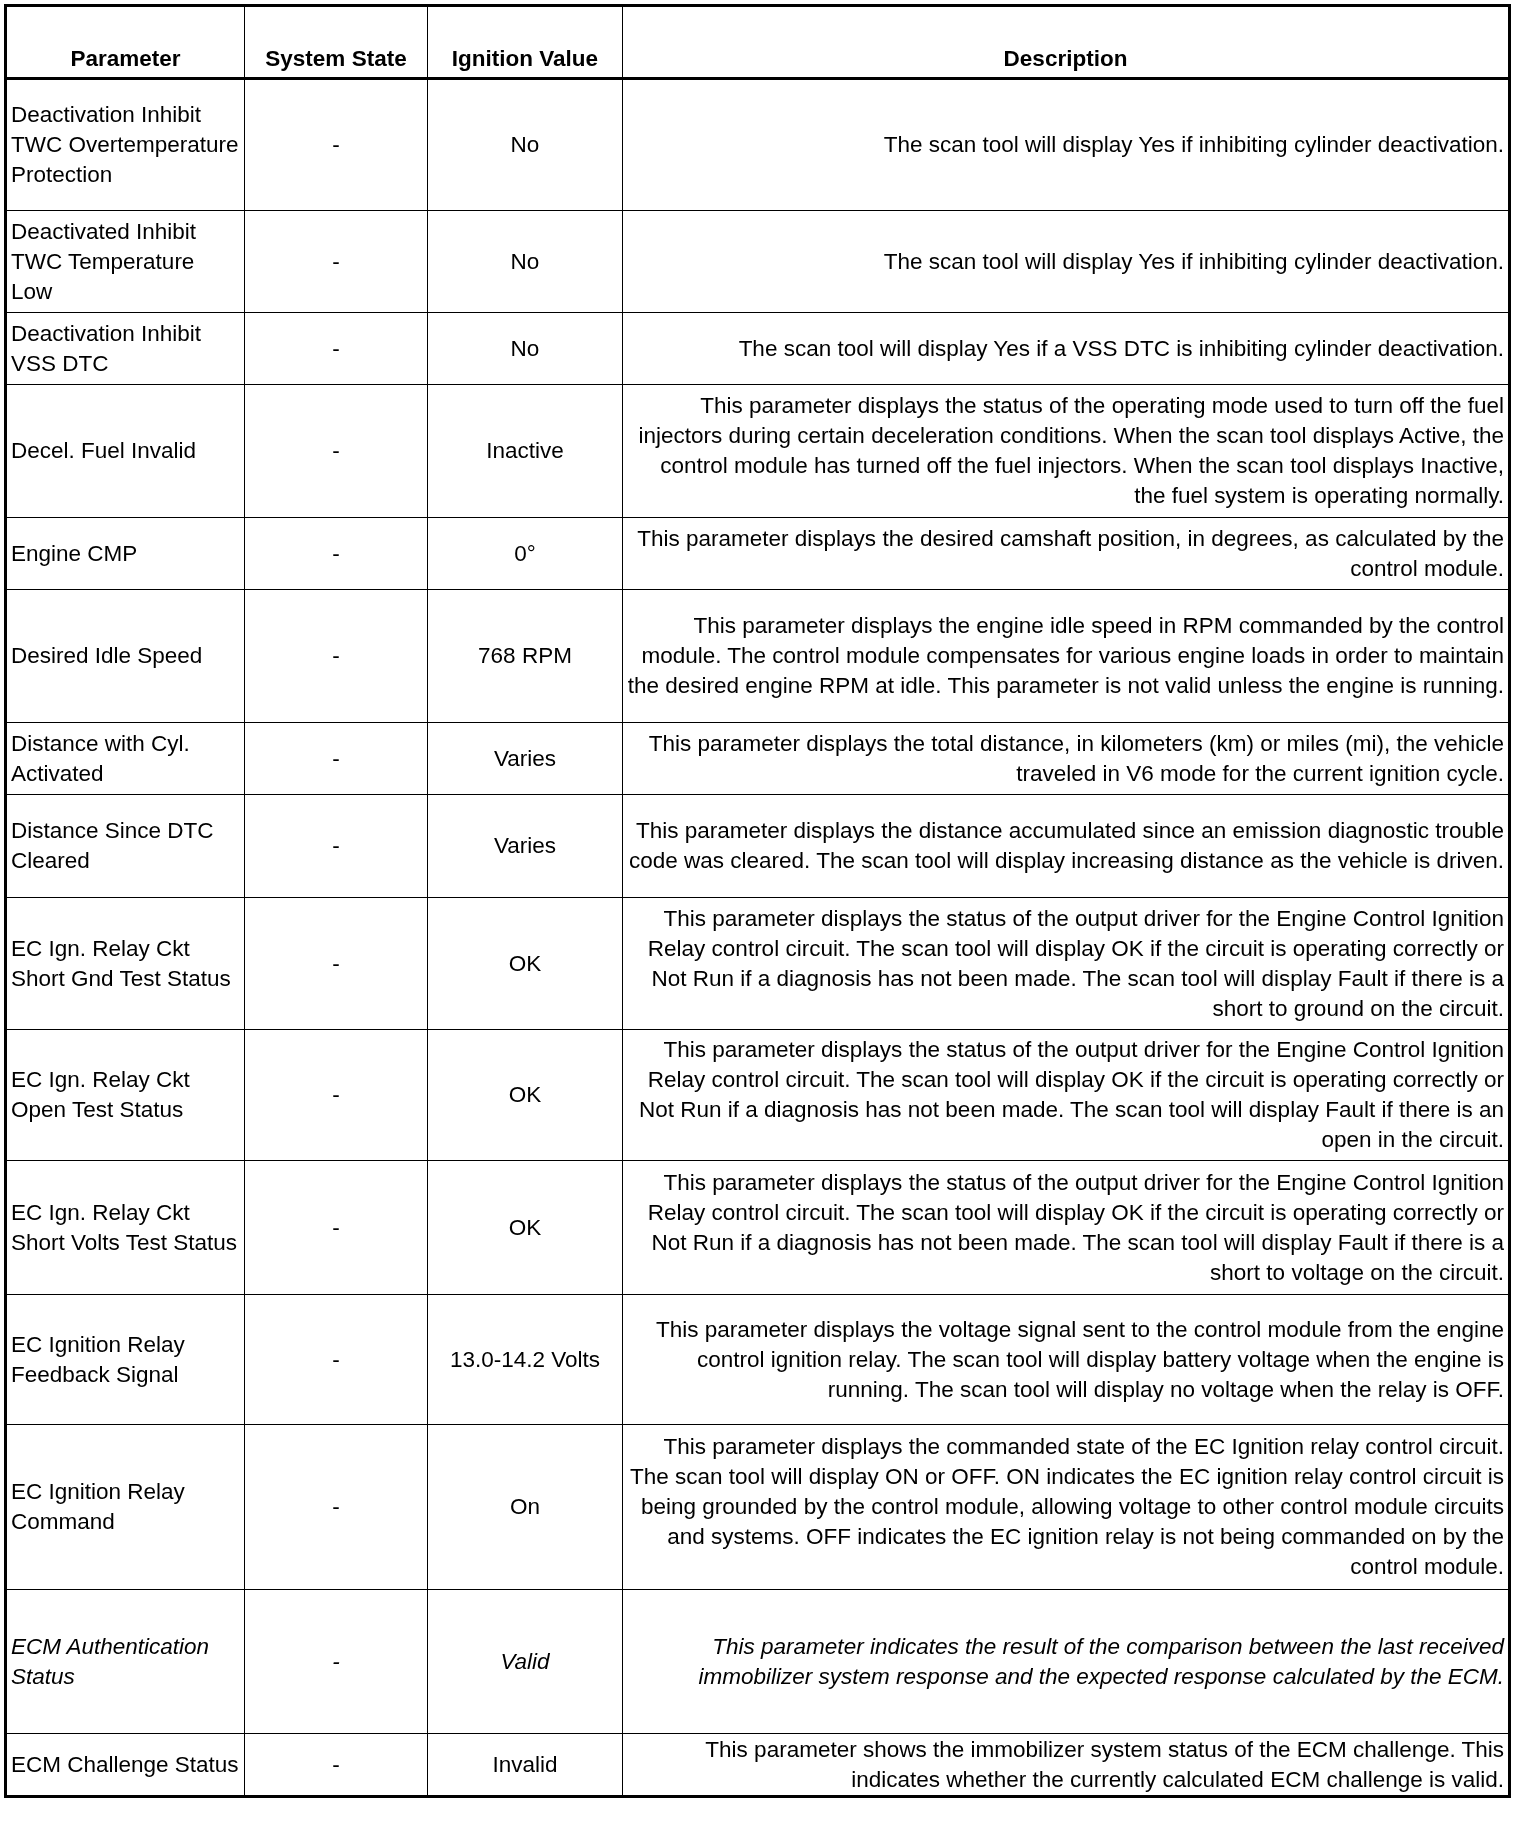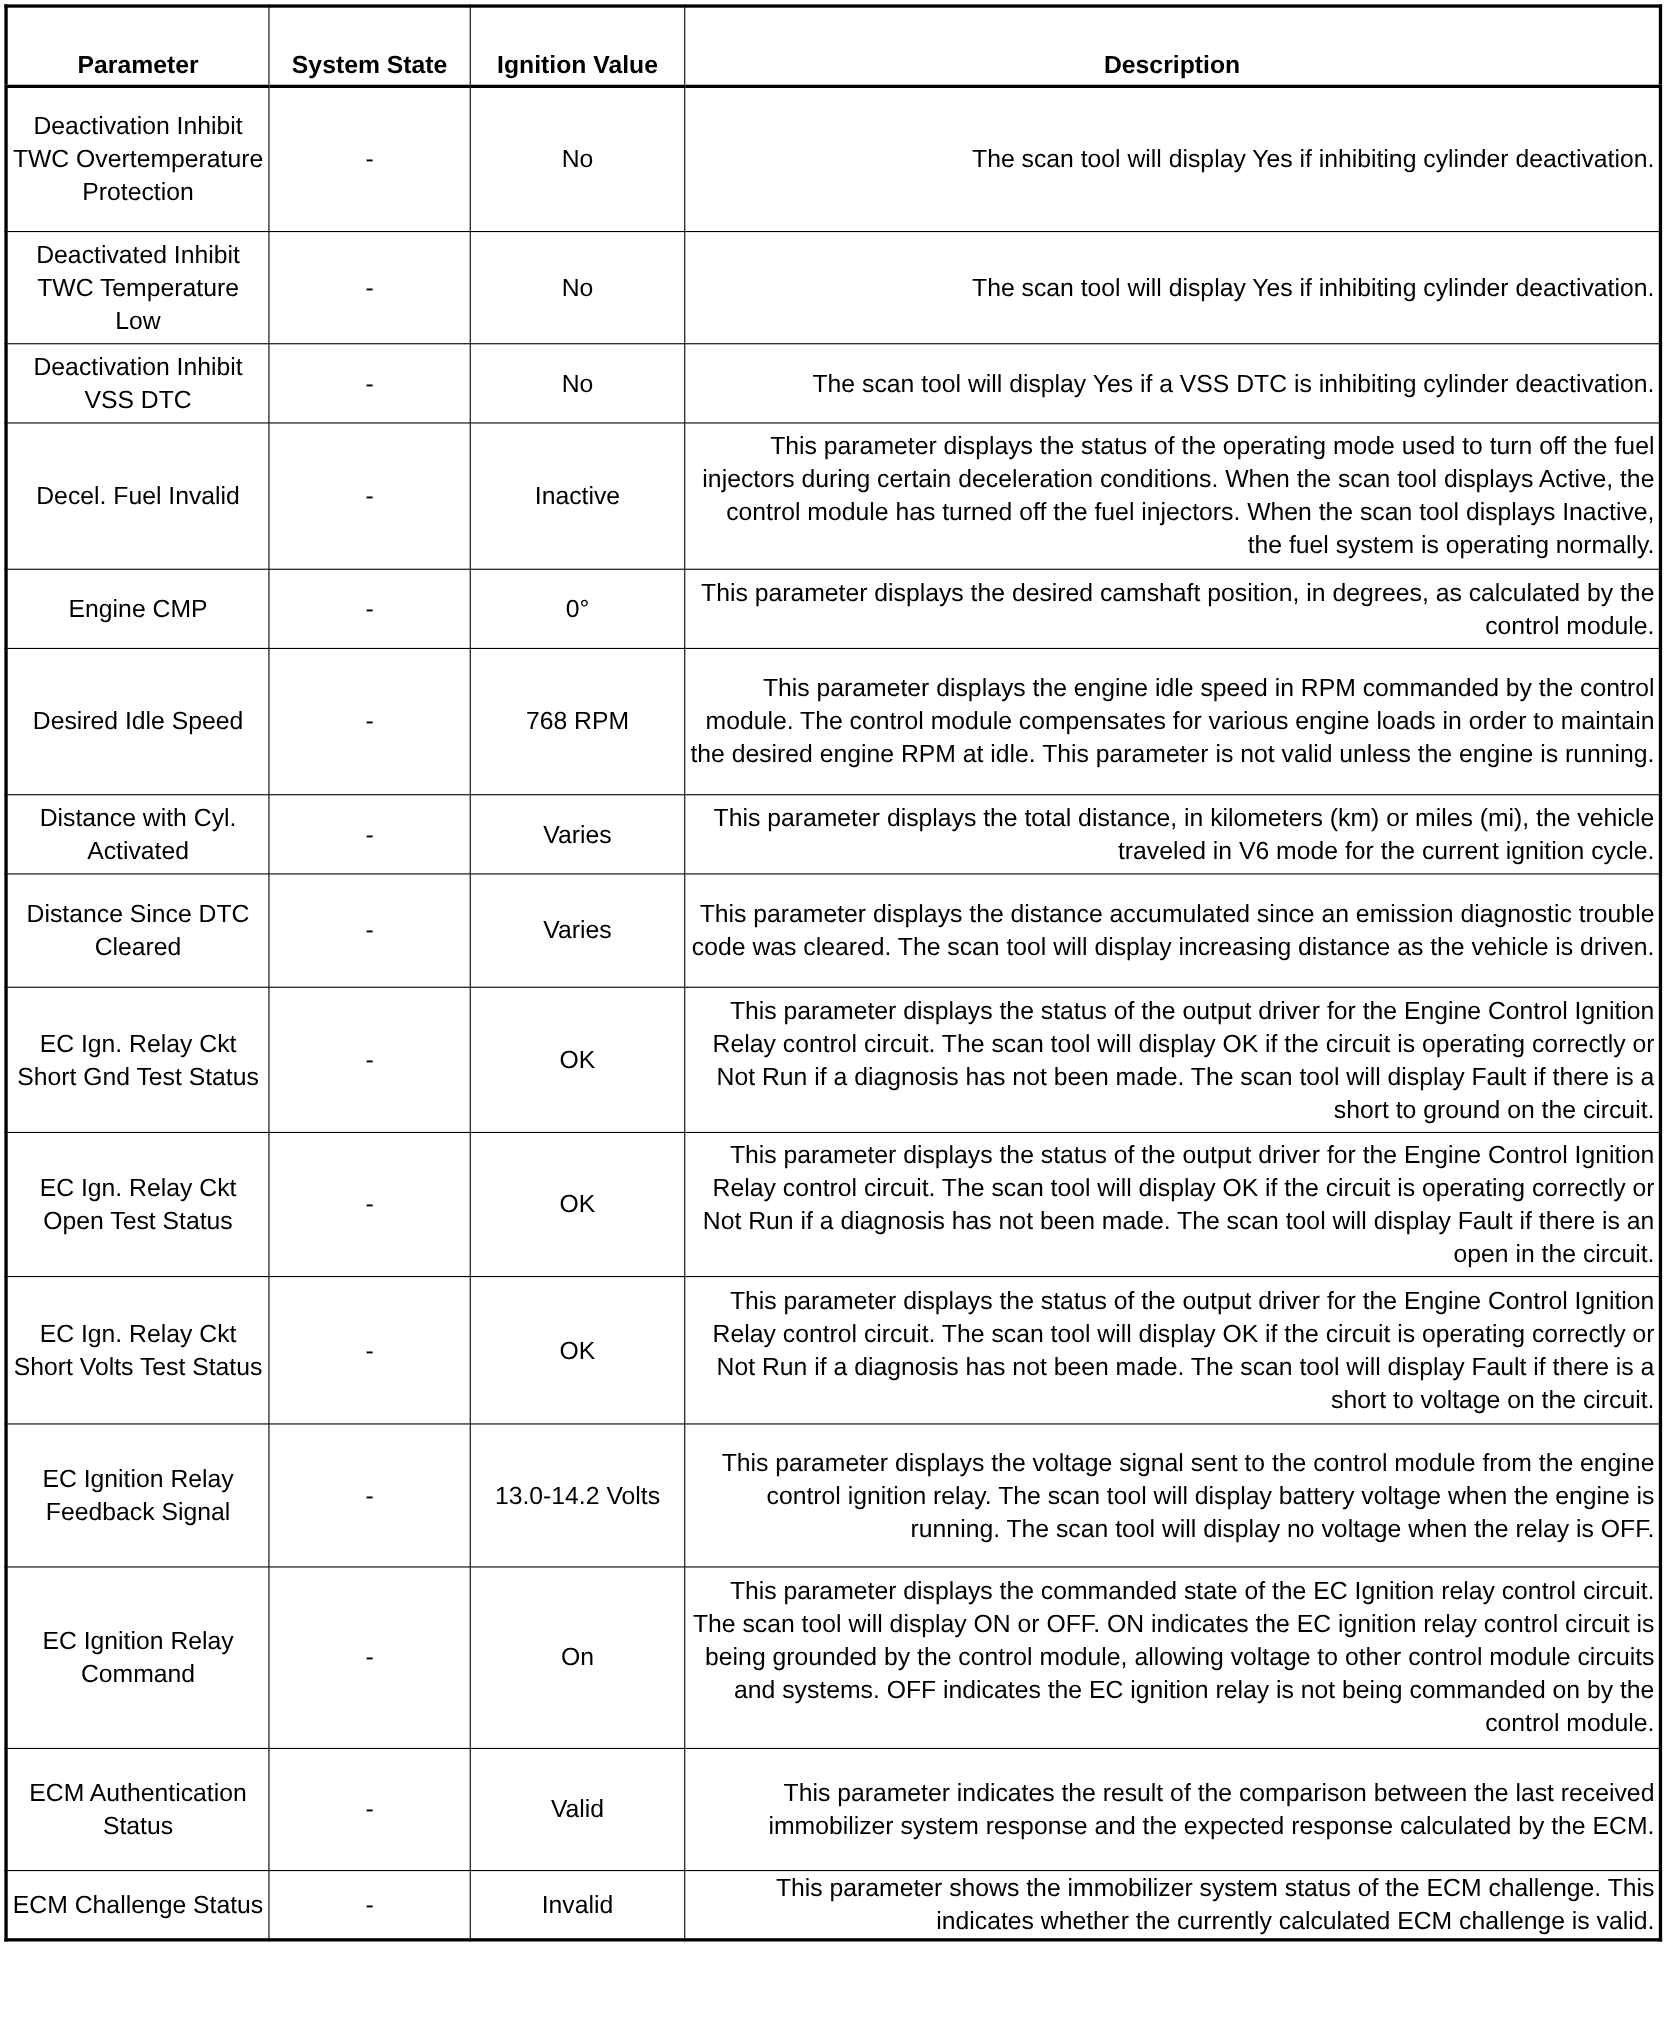--- a/index.html
+++ b/index.html
@@ -21,21 +21,21 @@
     vertical-align: middle;
     overflow: hidden;
   }
   .tbl thead th {
     font-weight: bold;
     vertical-align: bottom;
     padding-bottom: 4px;
     line-height: 28px;
     border-bottom: 3px solid #000;
   }
-  .tbl td.param { text-align: center; }
+  .tbl td.param { text-align: left; }
   .tbl td.state, .tbl td.value { text-align: center; }
   .tbl td.desc { text-align: right; }
   col.c1 { width: 239px; }
   col.c2 { width: 183px; }
   col.c3 { width: 195px; }
   col.c4 { width: 887px; }
 </style>
 </head>
 <body>
 
@@ -126,21 +126,21 @@
       <td class="state">-</td>
       <td class="value">13.0-14.2 Volts</td>
       <td class="desc">This parameter displays the voltage signal sent to the control module from the engine control ignition relay. The scan tool will display battery voltage when the engine is running. The scan tool will display no voltage when the relay is OFF.</td>
     </tr>
     <tr style="height: 165px;">
       <td class="param">EC Ignition Relay Command</td>
       <td class="state">-</td>
       <td class="value">On</td>
       <td class="desc">This parameter displays the commanded state of the EC Ignition relay control circuit. The scan tool will display ON or OFF. ON indicates the EC ignition relay control circuit is being grounded by the control module, allowing voltage to other control module circuits and systems. OFF indicates the EC ignition relay is not being commanded on by the control module.</td>
     </tr>
-    <tr style="height: 111px;">
+    <tr style="height: 144px; font-style: italic;">
       <td class="param">ECM Authentication Status</td>
       <td class="state">-</td>
       <td class="value">Valid</td>
       <td class="desc">This parameter indicates the result of the comparison between the last received immobilizer system response and the expected response calculated by the ECM.</td>
     </tr>
     <tr style="height: 63px; margin-left: 38px;">
       <td class="param">ECM Challenge Status</td>
       <td class="state">-</td>
       <td class="value">Invalid</td>
       <td class="desc">This parameter shows the immobilizer system status of the ECM challenge. This indicates whether the currently calculated ECM challenge is valid.</td>

